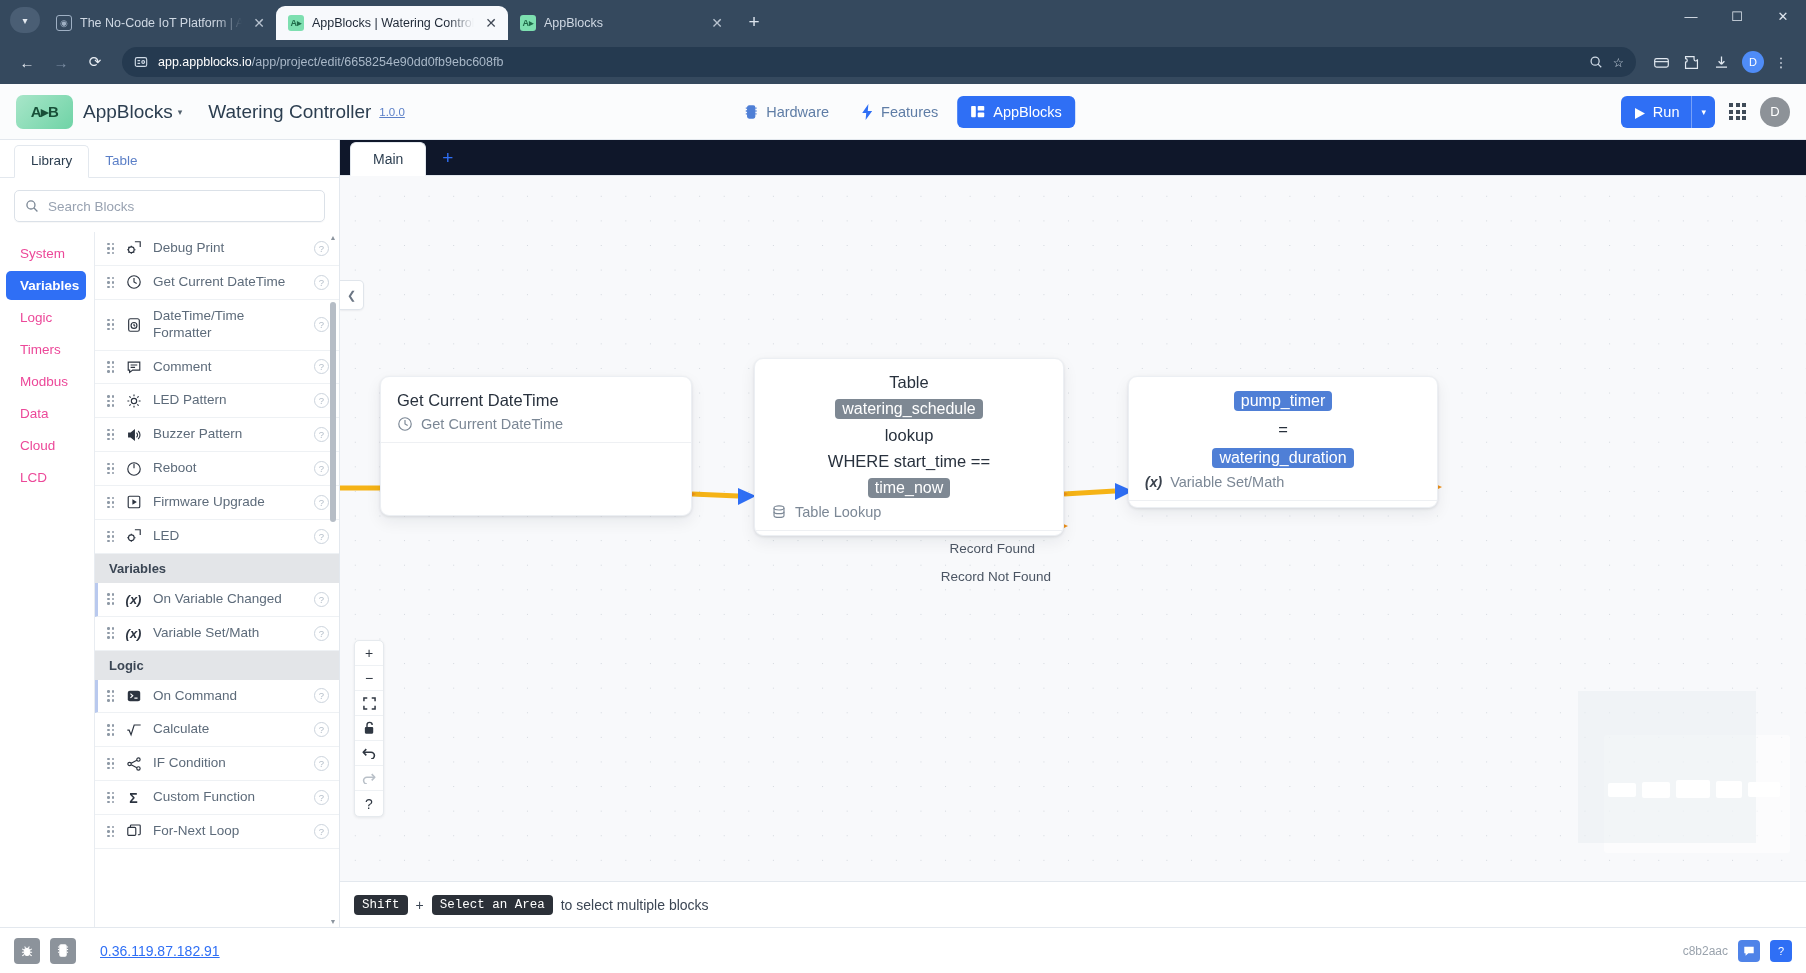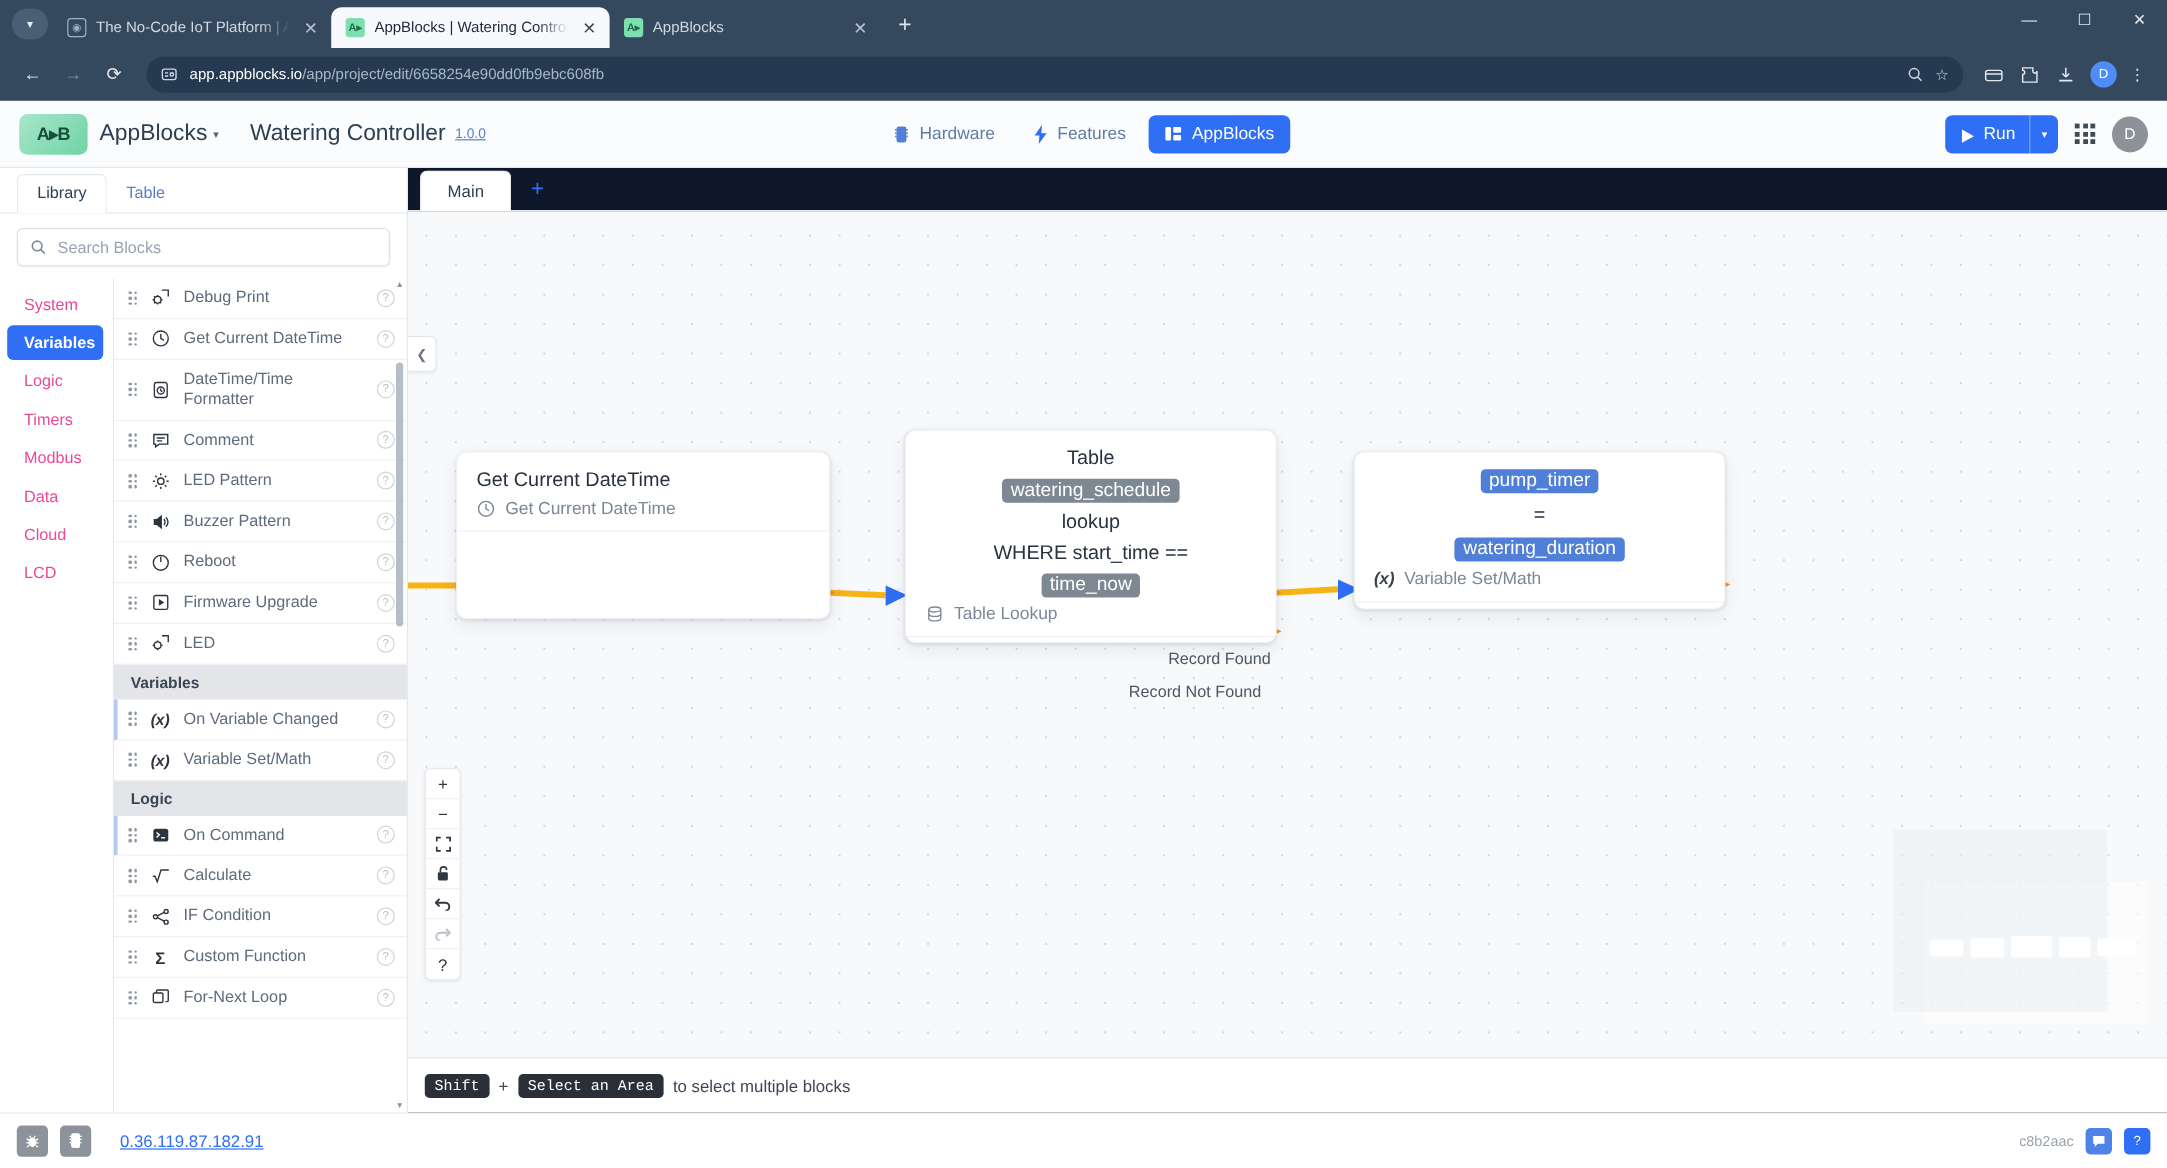--- a/index.html
+++ b/index.html
@@ -729,21 +729,21 @@
               <svg width="16" height="16" viewBox="0 0 18 18" fill="none" stroke="#7b8795" stroke-width="1.3">
                   <ellipse cx="9" cy="4.4" rx="5.6" ry="2.3"></ellipse>
                   <path d="M3.4 4.4v4.2c0 1.3 2.5 2.3 5.6 2.3s5.6-1 5.6-2.3V4.4"></path>
                   <path d="M3.4 8.6v4.2c0 1.3 2.5 2.3 5.6 2.3s5.6-1 5.6-2.3V8.6"></path>
                 </svg>
             </span>
             <span>Table Lookup</span>
           </div>
         </div>
         <div class="node-foot" style="height:68px;position:relative;">
-          <div class="port-label" style="position:absolute;right:4px;top:10px;margin-left:47px;">Record Found</div>
+          <div class="port-label" style="position:absolute;right:28px;top:10px;margin-left:47px;">Record Found</div>
           <div class="port-label" style="position:absolute;right:12px;top:38px;">Record Not Found</div>
         </div>
       </div>
 
       <div class="node" style="left:788px; top:200px; width:310px; height:132px;">
         <div class="node-head">
           <div class="node-title" style="display:flex;align-items:center;gap:9px;">
             <span class="tok tok-blue">pump_timer</span>
             <span>=</span>
             <span class="tok tok-blue">watering_duration</span>

